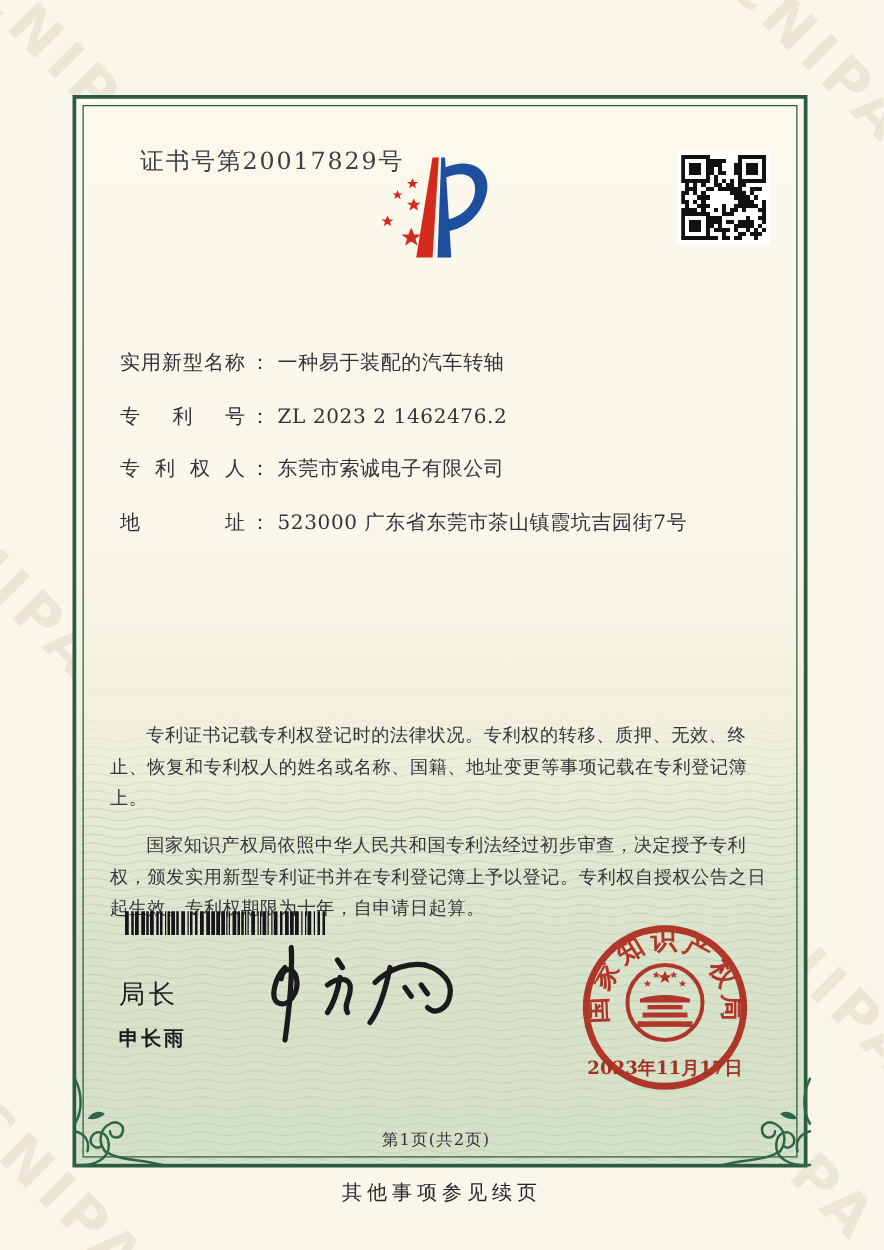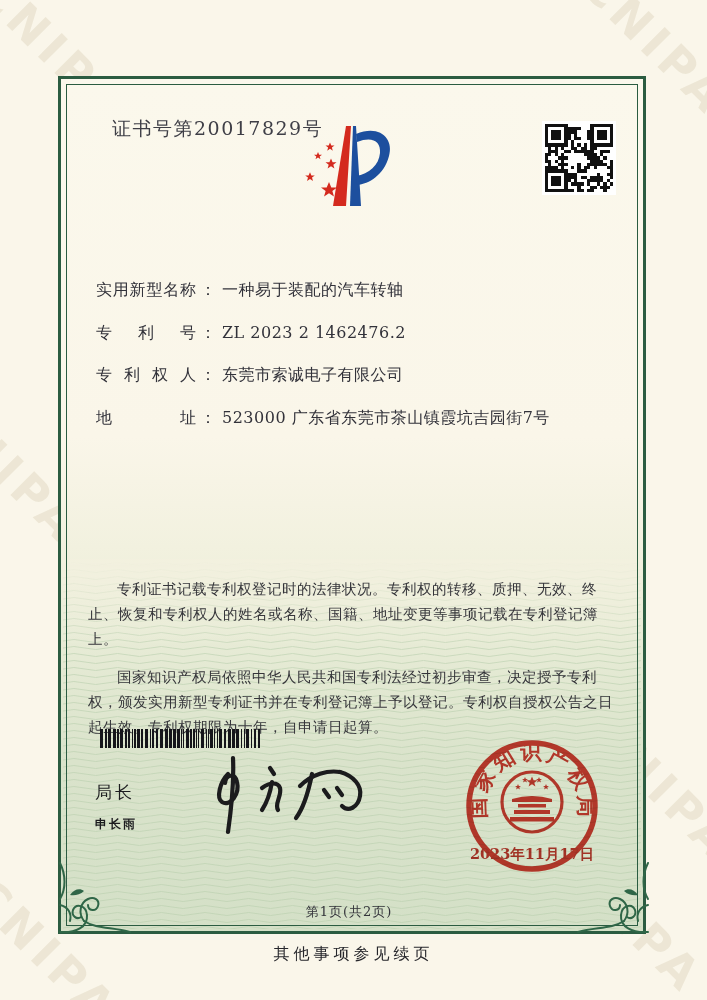--- a/index.html
+++ b/index.html
@@ -55,22 +55,22 @@
   
   .legal{position:absolute;left:88px;top:577px;width:534px;z-index:5;
     font-size:14.5px;line-height:25px;color:#35353a;}
   .legal p{margin:0;text-indent:2em;letter-spacing:.5px;}
   .legal p + p{margin-top:13px;}
   
   .barcode{position:absolute;left:100px;top:729px;width:192px;height:19px;z-index:5;font-size:0;}
   .barcode span{display:inline-block;height:100%;background:#15151a;}
   .director{position:absolute;left:95px;top:781px;z-index:5;
     font-family:"DejaVu Sans","Liberation Sans",sans-serif;color:#1c1c1f;}
-  .director .role{font-size:17px;letter-spacing:3px;}
-  .director .name{font-size:12px;letter-spacing:2px;margin-top:12px;font-weight:600;}
+  .director .role{font-size:21px;letter-spacing:3px;}
+  .director .name{font-size:16px;letter-spacing:2px;margin-top:12px;font-weight:600;}
   .sig{position:absolute;left:200px;top:752px;z-index:6;}
   .sig path{fill:none;stroke:#1b1b1d;stroke-width:4.2;stroke-linecap:round;stroke-linejoin:round;}
   .seal{position:absolute;left:448px;top:722px;z-index:7;mix-blend-mode:multiply;opacity:.93;}
   
   .page-info{position:absolute;left:58px;width:582px;top:903px;z-index:5;
     text-align:center;font-size:13px;letter-spacing:1px;color:#33333a;}
   .note{position:absolute;left:0;width:707px;top:944px;z-index:5;
     text-align:center;font-size:16px;letter-spacing:4px;color:#26262b;}
 </style>
 </head>

